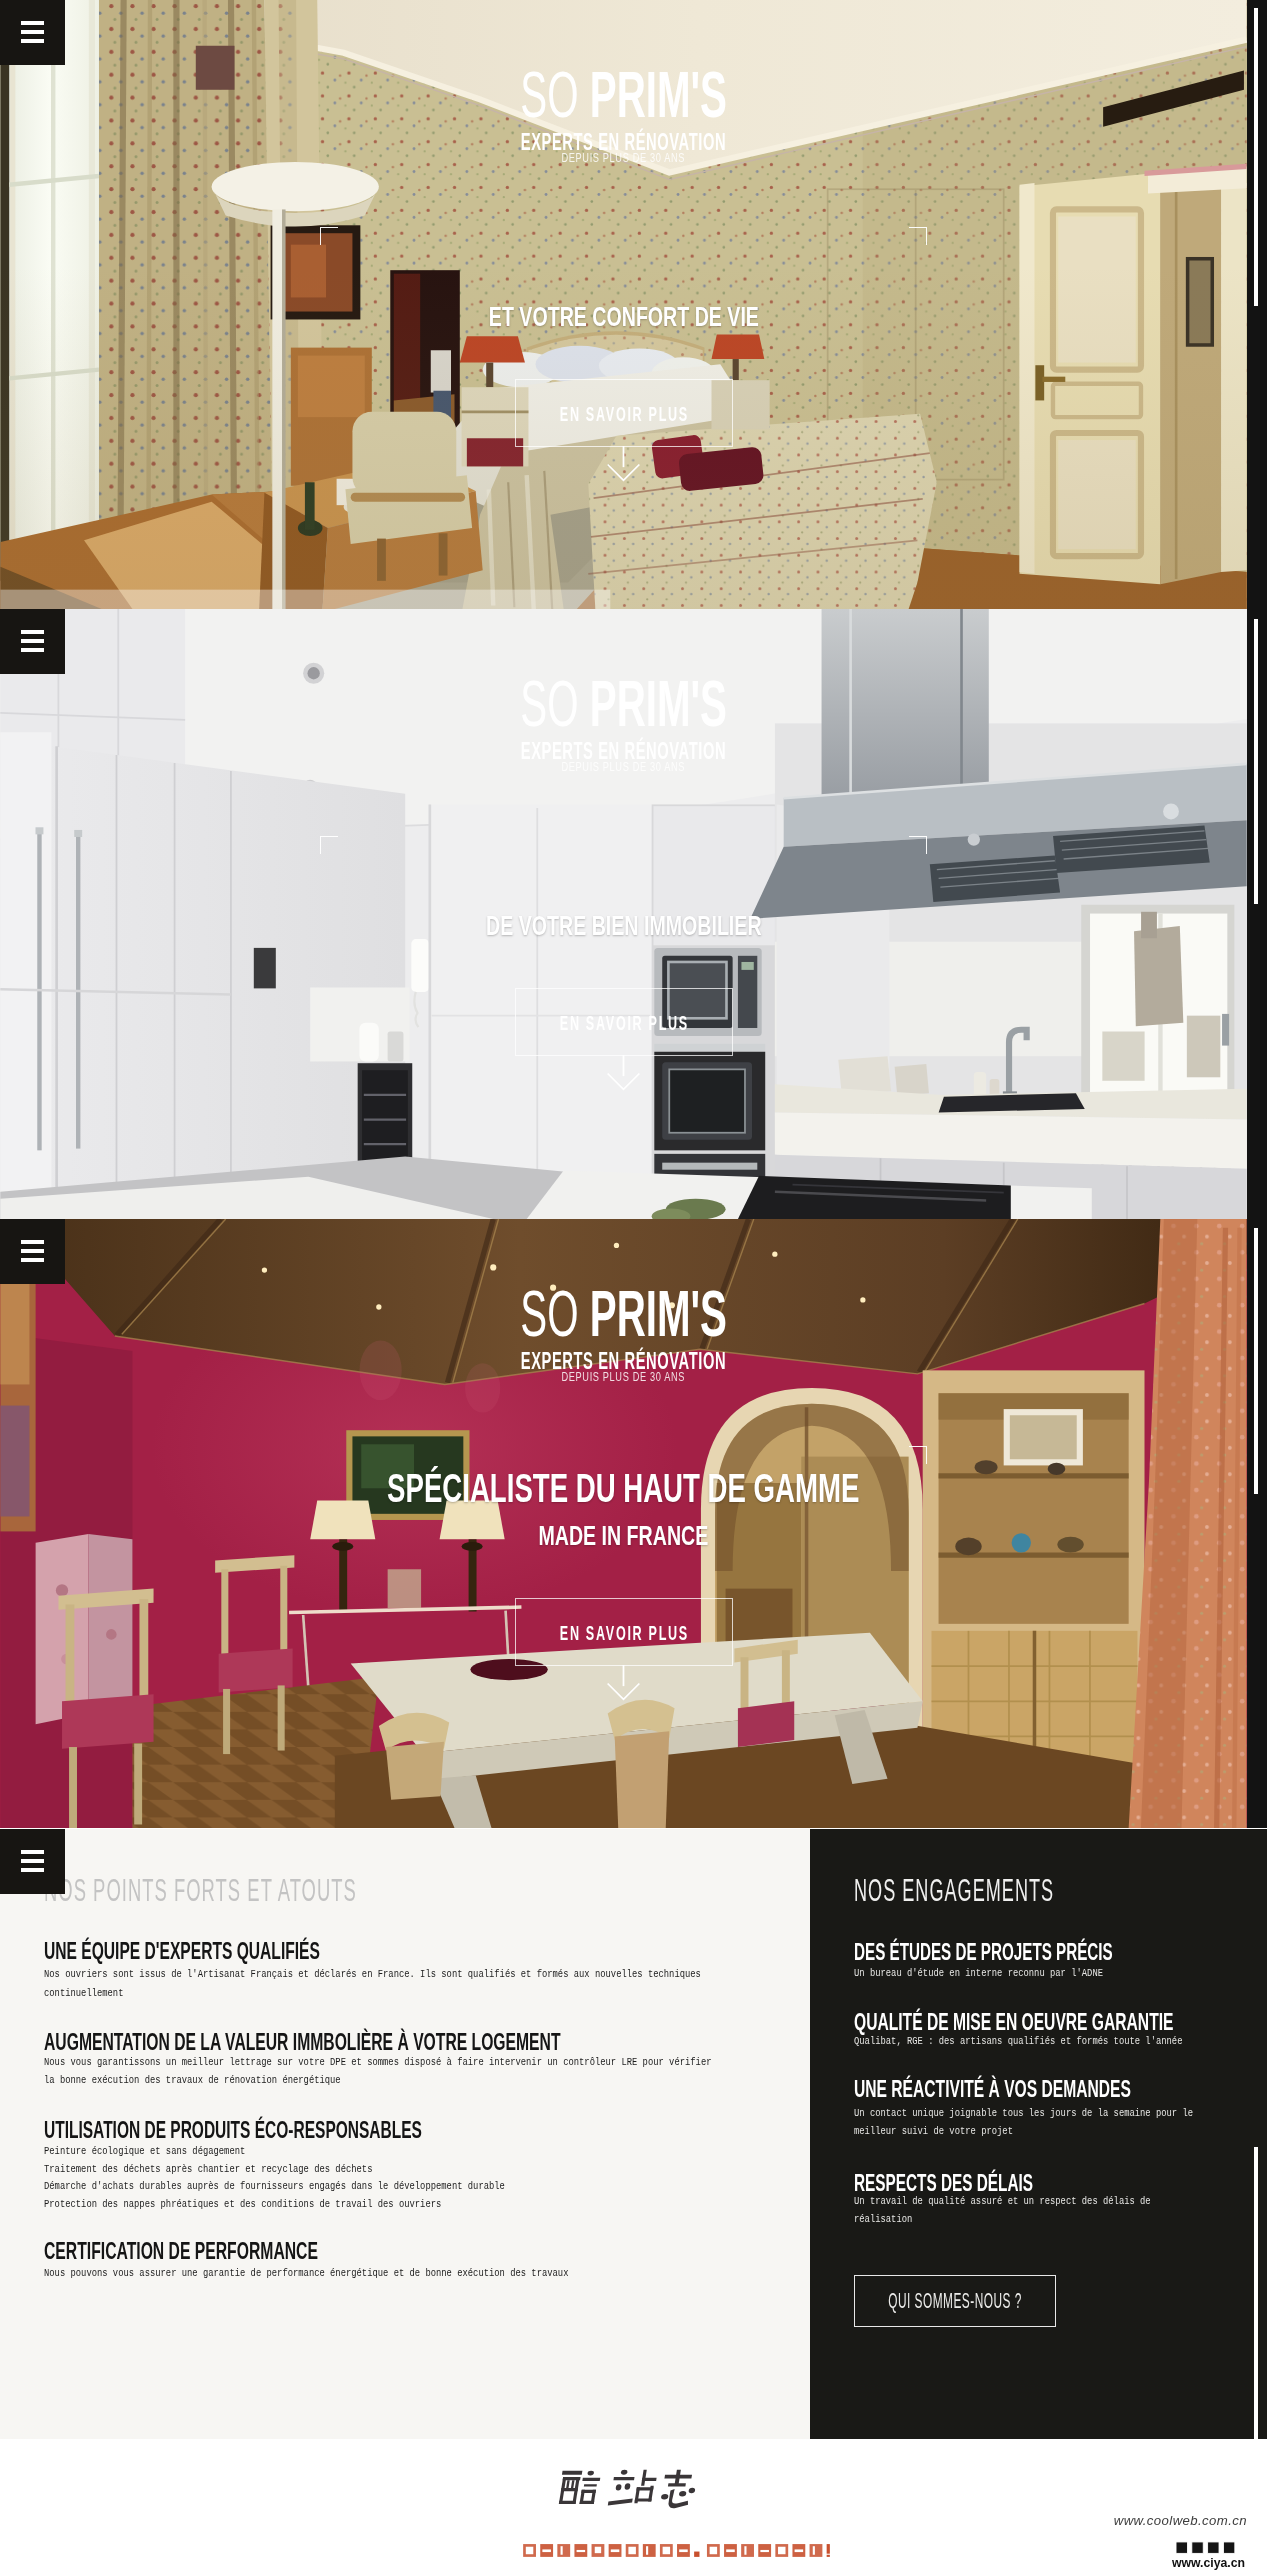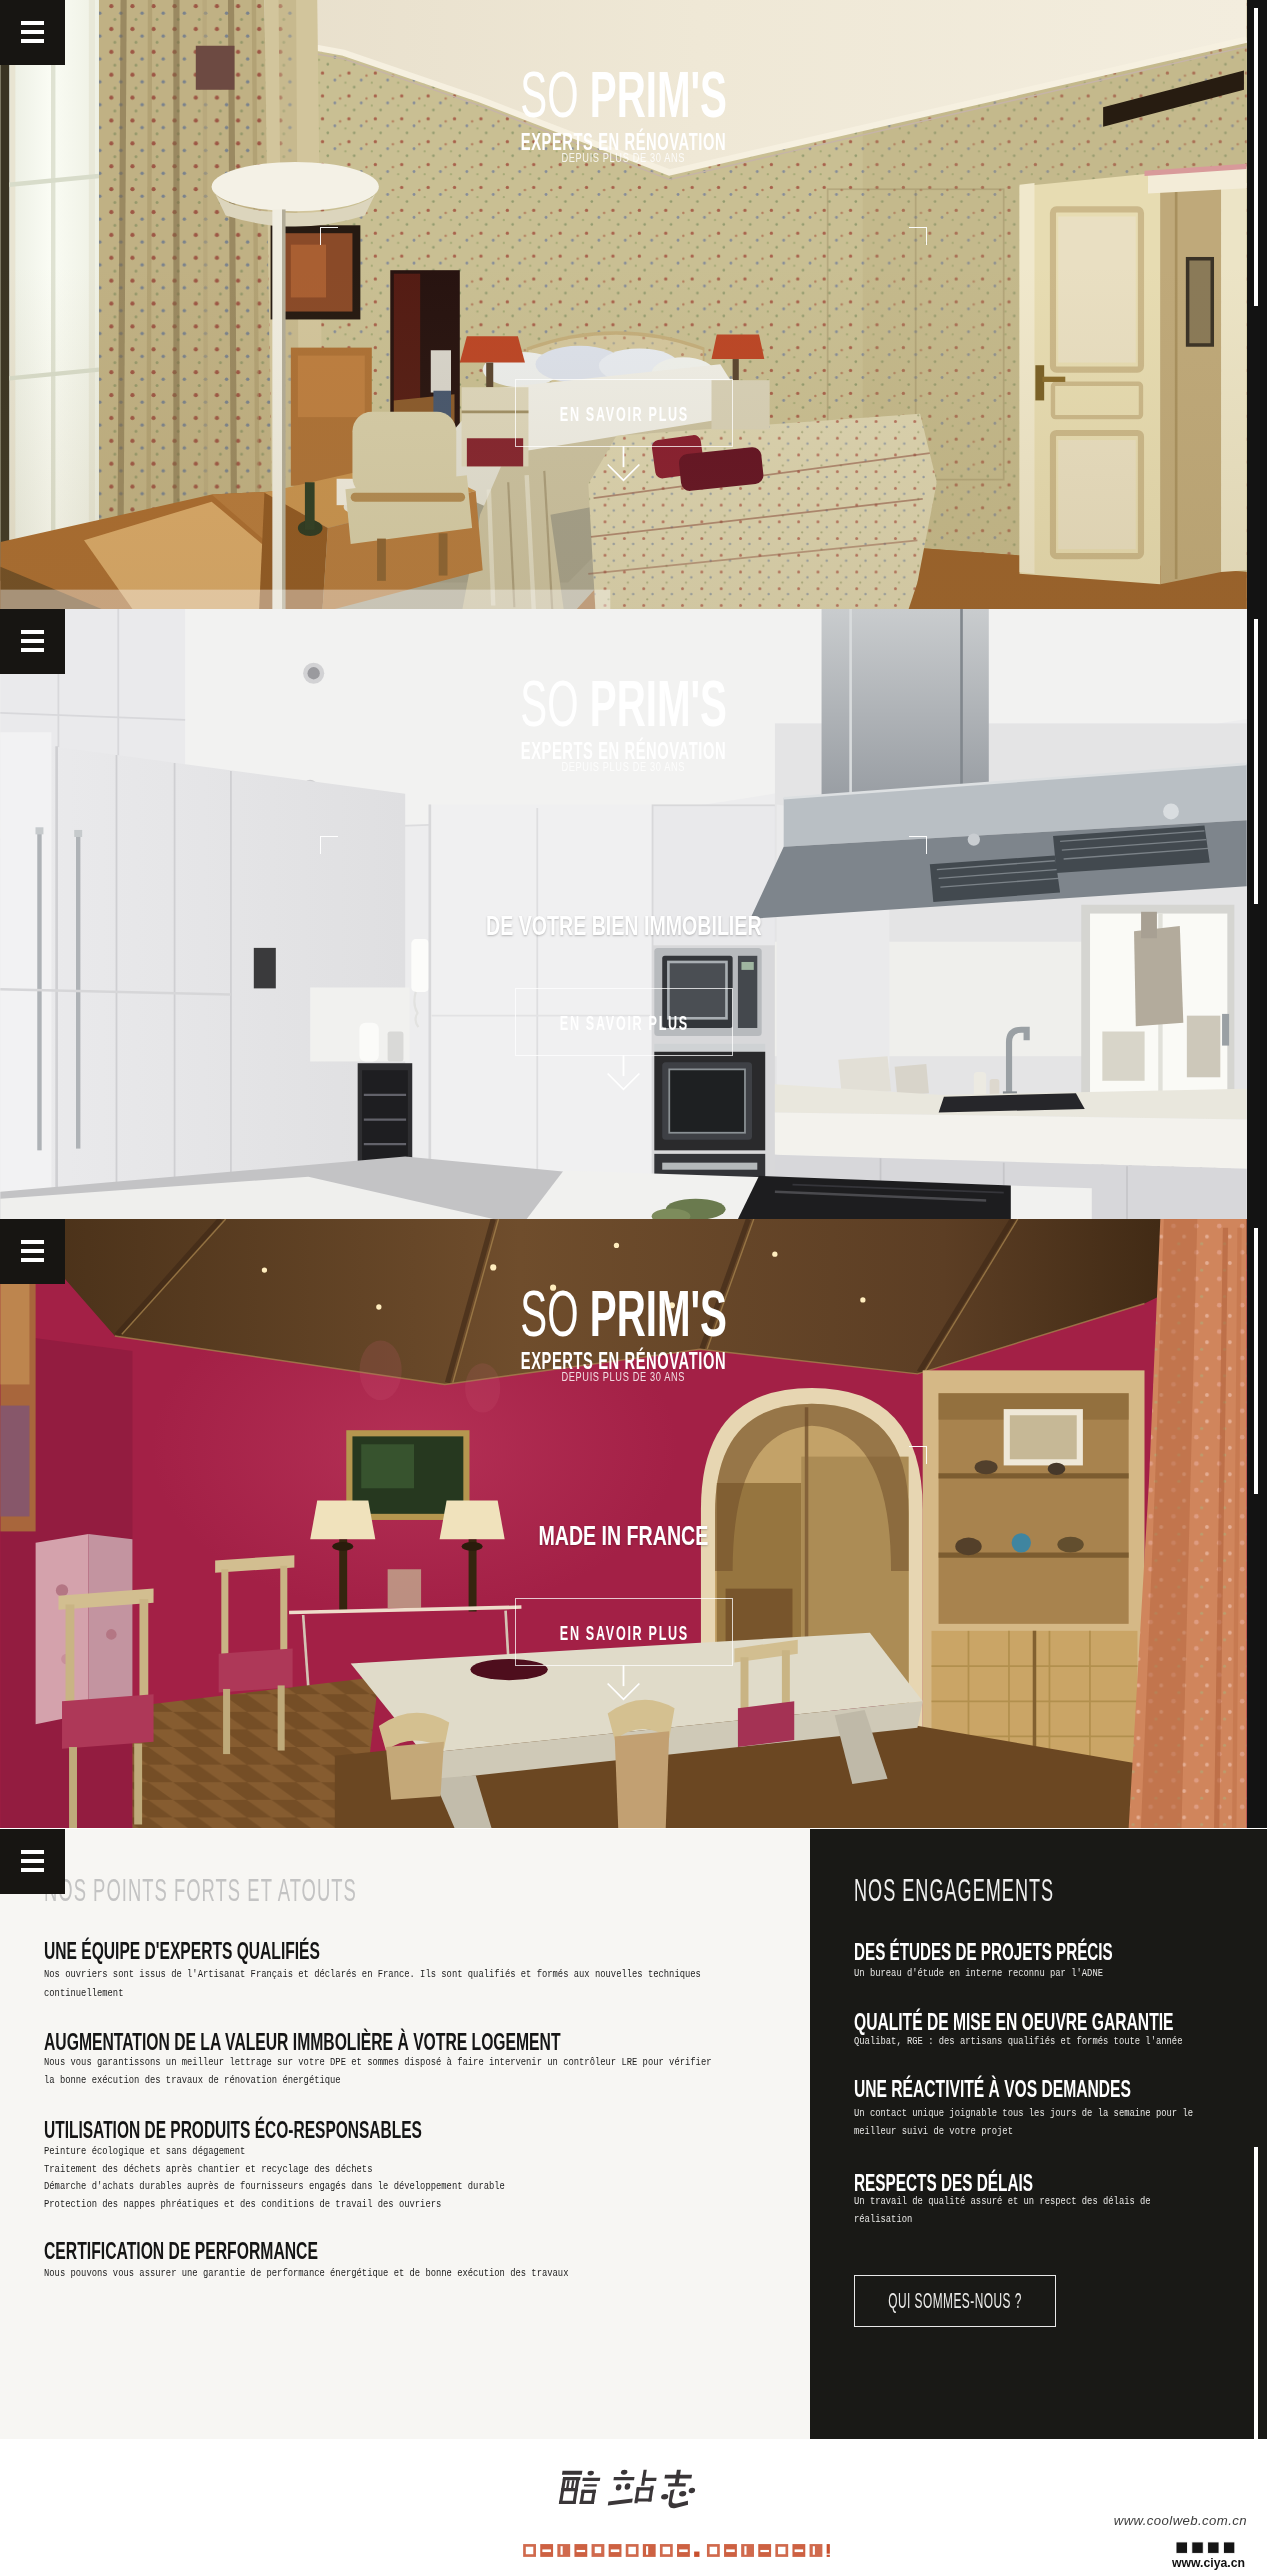--- a/index.html
+++ b/index.html
@@ -231,20 +231,21 @@
 
 <div class="ctr" style="top:131px"><span class="cx" style="font-size:23px;font-weight:700;letter-spacing:0.9px;transform:scaleX(.64)">EXPERTS EN RÉNOVATION</span></div>
 
 <div class="ctr" style="top:150px;opacity:.85"><span class="cx" style="font-size:13.2px;letter-spacing:0.9px;transform:scaleX(.70)">DEPUIS PLUS DE 30 ANS</span></div>
 
 <div class="crnl" style="left:320px;top:227px"></div>
 
 <div class="crnr" style="left:909px;top:227px"></div>
 
 
+<div class="ctr tsh" style="top:303px"><span class="cx" style="font-size:28px;font-weight:700;transform:scaleX(.70)">ET VOTRE CONFORT DE VIE</span></div>
 
 <div class="btn" style="top:379px"><span>EN SAVOIR PLUS</span></div>
 
 <svg class="arrow" style="top:446px" width="39" height="37" viewBox="0 0 44 42">
       <line x1="22" y1="0" x2="22" y2="24" stroke="#fff" stroke-width="2"></line>
       <polyline points="4,21 22,39 40,21" fill="none" stroke="#fff" stroke-width="2"></polyline>
     </svg>
 
 <div class="strip" style="top:0;height:609px">
       <div class="thumb" style="top:8px;height:298px"></div>
@@ -628,20 +629,21 @@
     </div>
 
 <div class="ctr" style="top:62px"><span class="cx logo" style="transform:scaleX(.62)">SO <b>PRIM'S</b></span></div>
 
 <div class="ctr" style="top:131px"><span class="cx" style="font-size:23px;font-weight:700;letter-spacing:0.9px;transform:scaleX(.64)">EXPERTS EN RÉNOVATION</span></div>
 
 <div class="ctr" style="top:150px;opacity:.85"><span class="cx" style="font-size:13.2px;letter-spacing:0.9px;transform:scaleX(.70)">DEPUIS PLUS DE 30 ANS</span></div>
 
 <div class="crnr" style="left:909px;top:227px"></div>
 
+<div class="ctr tsh" style="top:249px"><span class="cx" style="font-size:40px;font-weight:700;transform:scaleX(.69)">SPÉCIALISTE DU HAUT DE GAMME</span></div>
 
 <div class="ctr tsh" style="top:303px"><span class="cx" style="font-size:28px;font-weight:700;transform:scaleX(.70)">MADE IN FRANCE</span></div>
 
 <div class="btn" style="top:379px"><span>EN SAVOIR PLUS</span></div>
 
 <svg class="arrow" style="top:446px" width="39" height="37" viewBox="0 0 44 42">
       <line x1="22" y1="0" x2="22" y2="24" stroke="#fff" stroke-width="2"></line>
       <polyline points="4,21 22,39 40,21" fill="none" stroke="#fff" stroke-width="2"></polyline>
     </svg>
 

